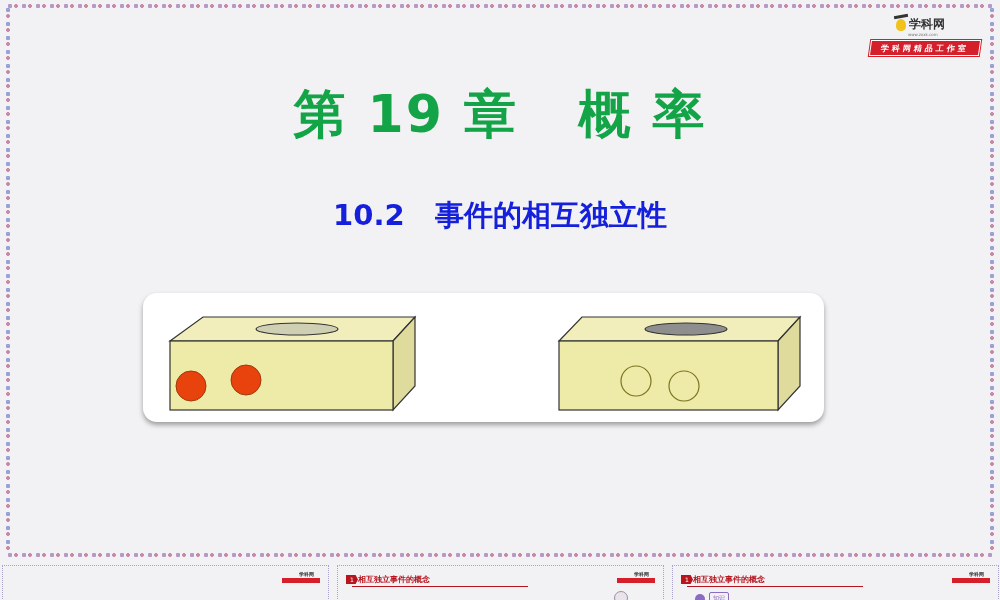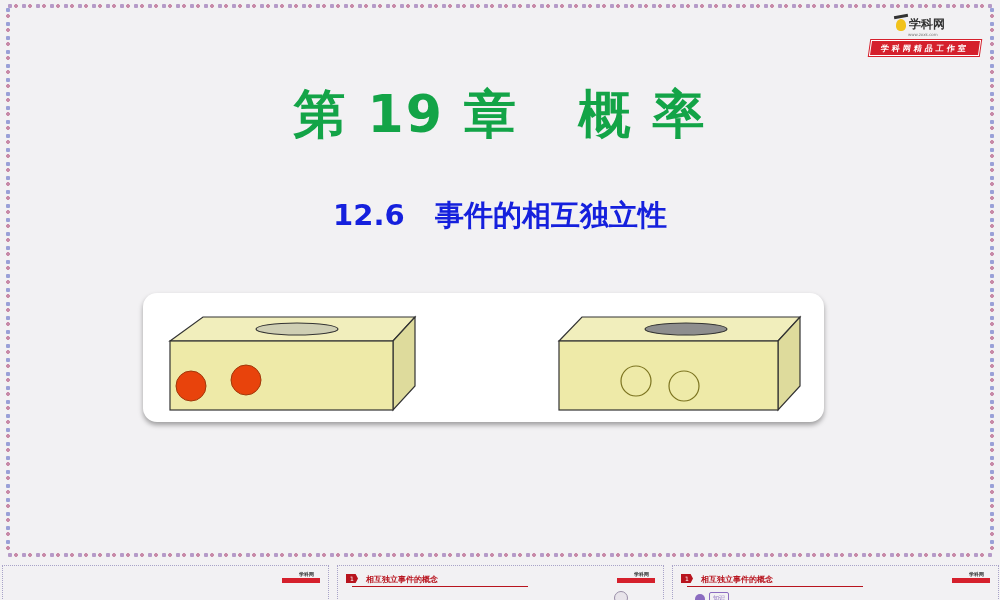--- a/index.html
+++ b/index.html
@@ -72,21 +72,21 @@
   .figure-card svg { position: absolute; left: 0; top: 0; }
 
   .thumb {
     position: absolute; top: 565px; height: 40px; background: #f2f1f3;
     border: 1px dotted #a8a3c8;
   }
   .thumb-logo { position: absolute; right: 8px; top: 5px; width: 38px; }
   .thumb-logo .tl-top { font-size: 5px; font-weight: bold; color: #333; text-align: right; margin-right: 6px; }
   .thumb-logo .tl-bar { height: 5px; background: #d5202c; margin-top: 1px; }
   .thumb-heading {
-    position: absolute; left: 8px; top: 8px; display: flex; gap: 8px;
+    position: absolute; left: 8px; top: 8px; display: flex; align-items: center; gap: 0;
   }
   .thumb-num {
     width: 12px; height: 9px; background: #b8141e; color: #fff; font-size: 6px;
     display: flex; align-items: center; justify-content: center;
     clip-path: polygon(0 0, 80% 0, 100% 50%, 80% 100%, 0 100%);
   }
   .thumb-text { font-size: 8px; color: #b8141e; font-weight: bold; }
   .thumb-underline {
     position: absolute; left: 14px; top: 20px; width: 176px; height: 1px; background: #b8141e;
   }
@@ -114,21 +114,21 @@
   <div class="logo">
     <div class="logo-top">
       <span class="logo-bulb"></span>
       <span class="logo-name">学科网</span>
     </div>
     <div class="logo-url">www.zxxk.com</div>
     <div class="logo-banner">学科网精品工作室</div>
   </div>
 
   <div class="chapter-title">第 19 章   概 率</div>
-  <div class="section-title">12.6   事件的相互独立性</div>
+  <div class="section-title">10.2   事件的相互独立性</div>
 
   <div class="figure-card">
     <svg width="681" height="129" viewBox="0 0 681 129">
 
       <g>
         <polygon points="27,48 60,24 272,24 250,48" fill="#f1eebc" stroke="#333" stroke-width="1.2"></polygon>
         <polygon points="250,48 272,24 272,93 250,117" fill="#dedb9c" stroke="#333" stroke-width="1.2"></polygon>
         <rect x="27" y="48" width="223" height="69" fill="#eeeaa8" stroke="#333" stroke-width="1.2"></rect>
         <ellipse cx="154" cy="36" rx="41" ry="6" fill="#cfcfb4" stroke="#333" stroke-width="1.2"></ellipse>
         <circle cx="48" cy="93" r="15" fill="#e8430c" stroke="#a0380a" stroke-width="1"></circle>

